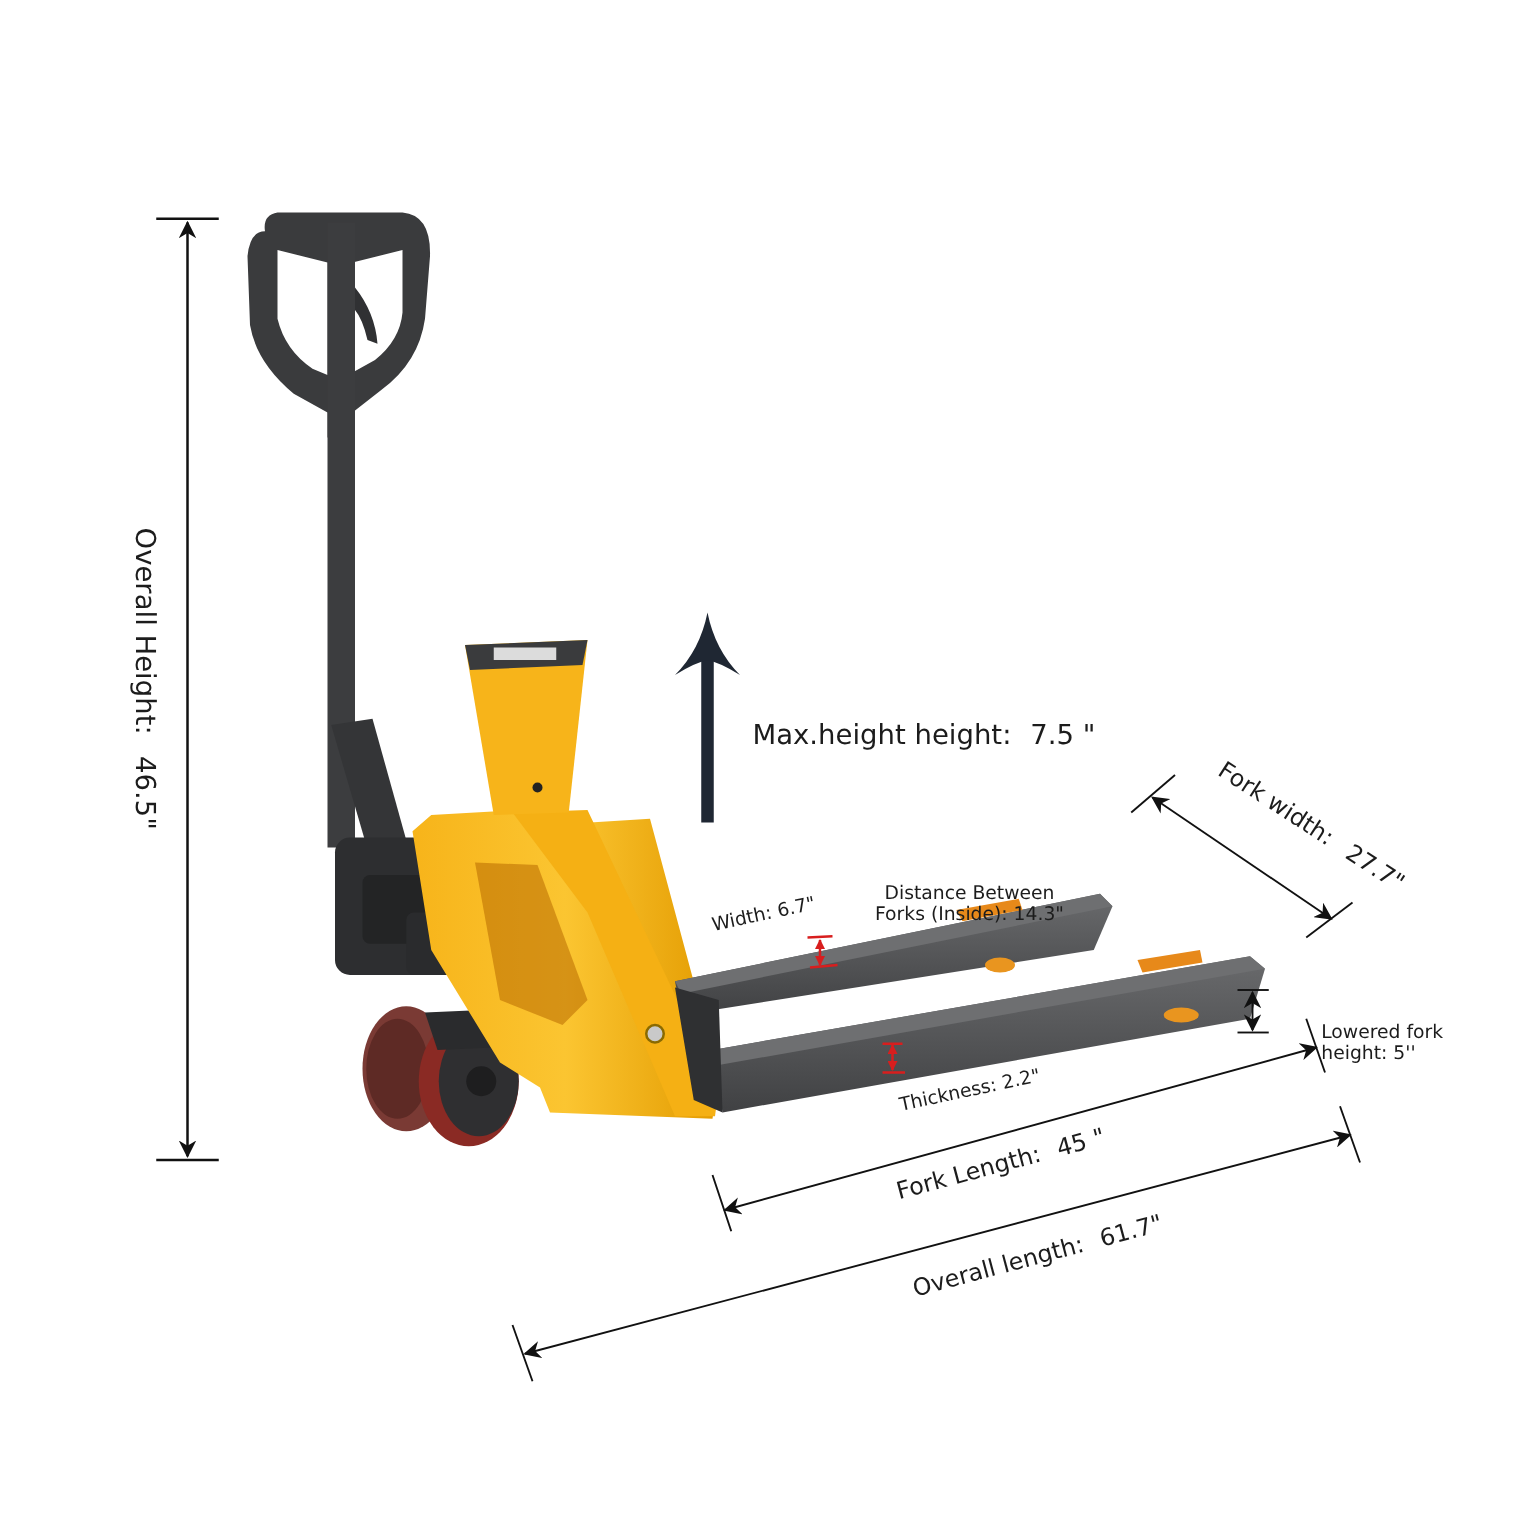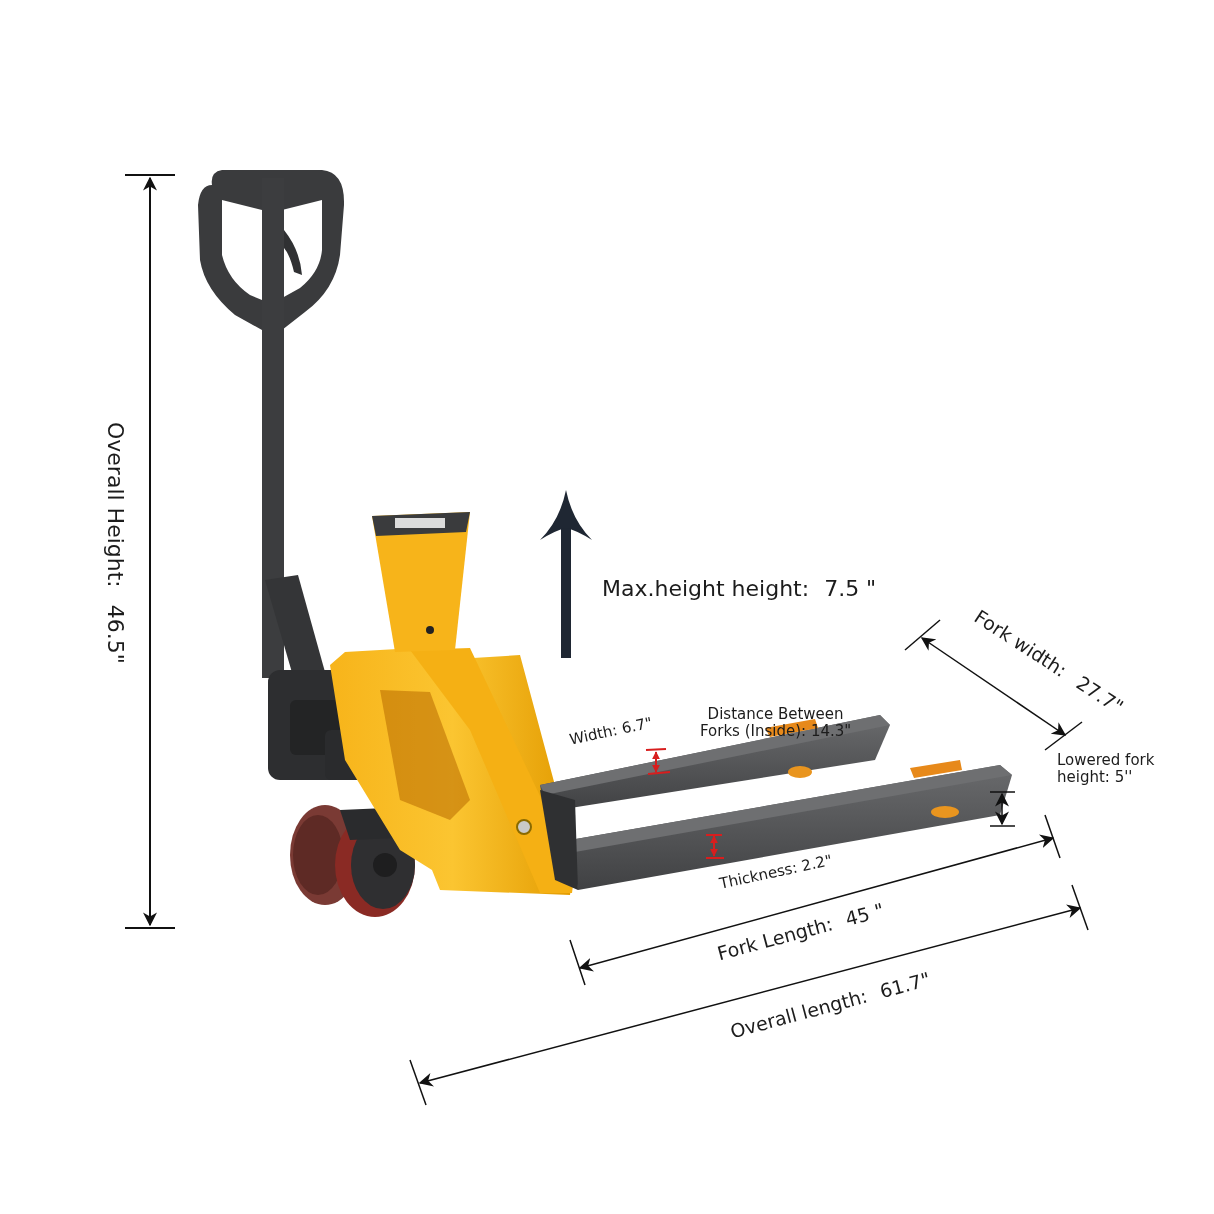--- a/index.html
+++ b/index.html
@@ -146,21 +146,21 @@
 
   <div class="lbl lbl-md rot" style="left:982px; top:606px; transform: rotate(33deg);">
     <span>Fork width:</span>
     <span style="margin-left:10px;">27.7"</span>
   </div>
 
   <div class="lbl lbl-sm rot" style="left:568px; top:732px; transform: rotate(-12deg);">
     <span>Width: 6.7"</span>
   </div>
 
-  <div class="lbl lbl-sm" style="left:1057px; top:752px;">
+  <div class="lbl lbl-sm" style="left:1057px; top:817px;">
     <div>Lowered fork</div>
     <div>height: 5''</div>
   </div>
 
   <div class="lbl lbl-sm rot" style="left:718px; top:876px; transform: rotate(-12deg);">
     <span>Thickness: 2.2"</span>
   </div>
 
   <div class="lbl lbl-md rot" style="left:715px; top:944px; transform: rotate(-15deg);">
     <span>Fork Length:</span>

